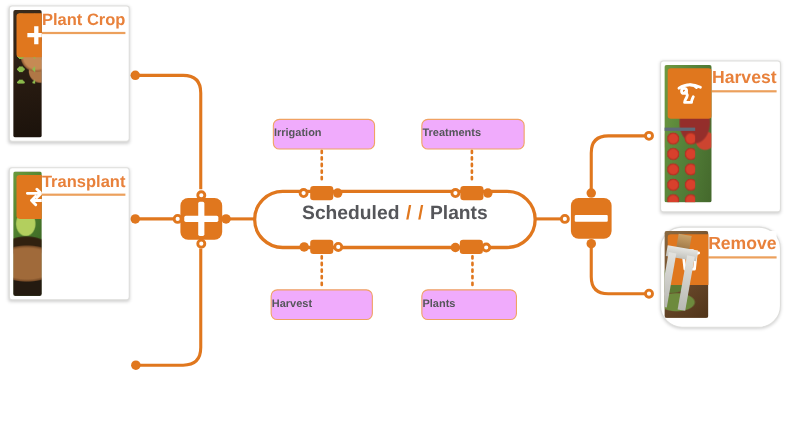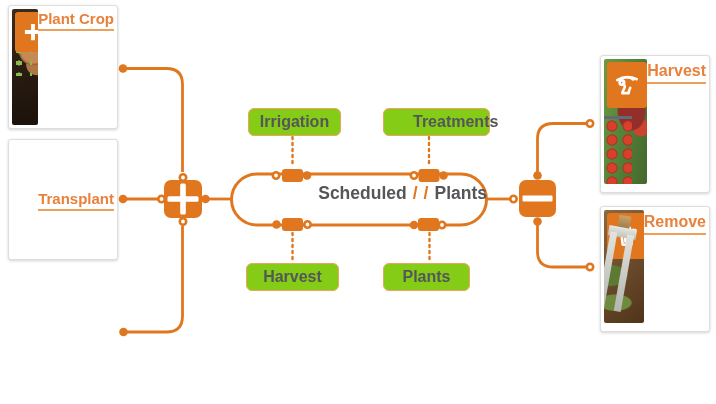--- a/index.html
+++ b/index.html
@@ -57,40 +57,40 @@
     linear-gradient(140deg,#8a6a42 0%,#6b4a2c 52%,#503419 100%);}
   .img-rem::after{content:"";position:absolute;right:12%;top:4%;width:44px;height:86%;
     transform:rotate(10deg);
     background:
       linear-gradient(#e2e2de,#b5b5b0) 10px 18px/7px 80% no-repeat,
       linear-gradient(#e2e2de,#b5b5b0) 27px 18px/7px 80% no-repeat,
       linear-gradient(#e6e6e2,#c2c2bc) 8px 12px/28px 10px no-repeat,
       linear-gradient(#caa36a,#97703f) 16px 0/12px 16px no-repeat;}
 
   
-  .tag{position:absolute;box-sizing:border-box;height:28px;line-height:25px;text-align:center;
-       background:#84cc16;border:1.5px solid #F0A263;border-radius:6px;color:#55565A;
-       font-weight:bold;font-size:16px;z-index:2;}
+  .tag{position:absolute;box-sizing:border-box;height:28px;line-height:25px;text-align:left;
+       background:#f0abfc;border:1.5px solid #F0A263;border-radius:6px;color:#55565A;
+       font-weight:bold;font-size:10px;z-index:2;}
   .t-irr{left:248px;top:108px;width:93px;}
-  .t-tre{left:383px;top:108px;width:107px;padding-left:29px;}
+  .t-tre{left:383px;top:108px;width:94px;}
   .t-har{left:246px;top:263px;width:93px;}
   .t-sta{left:383px;top:263px;width:87px;}
 
   
   .pill-label{position:absolute;left:231px;top:174px;width:256px;height:39px;z-index:3;
-      display:flex;align-items:center;justify-content:flex-end;gap:6px;
+      display:flex;align-items:center;justify-content:center;gap:6px;
       font-size:17.5px;font-weight:bold;color:#55565A;}
   .pill-label .slash{color:#E0771E;}
 
   
   .c-plant{left:8px;top:5px;width:110px;height:124px;}
-  .c-trans{left:8px;top:139px;width:110px;height:121px;align-items:center;}
+  .c-trans{left:8px;top:152px;width:110px;height:121px;}
   .c-add{left:8px;top:270px;width:109px;height:126px;}
   .c-harv{left:600px;top:55px;width:110px;height:138px;}
-  .c-rem{left:600px;top:206px;width:110px;height:126px;}
+  .c-rem{left:600px;top:206px;width:110px;height:92px;border-radius:20px;}
 </style>
 </head>
 <body>
 
 <div class="stage">
 
   <svg class="wires" width="716" height="404" viewBox="0 0 716 404">
 
     <g fill="none" stroke="#E0771E" stroke-width="2.8">
       <path d="M123,68.5 H166.5 Q182.5,68.5 182.5,84.5 V172"></path>

